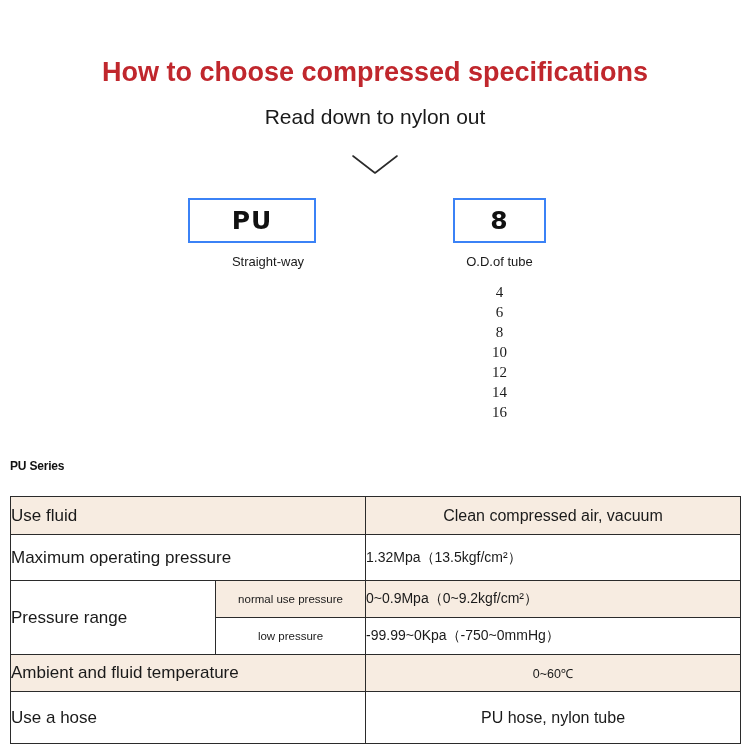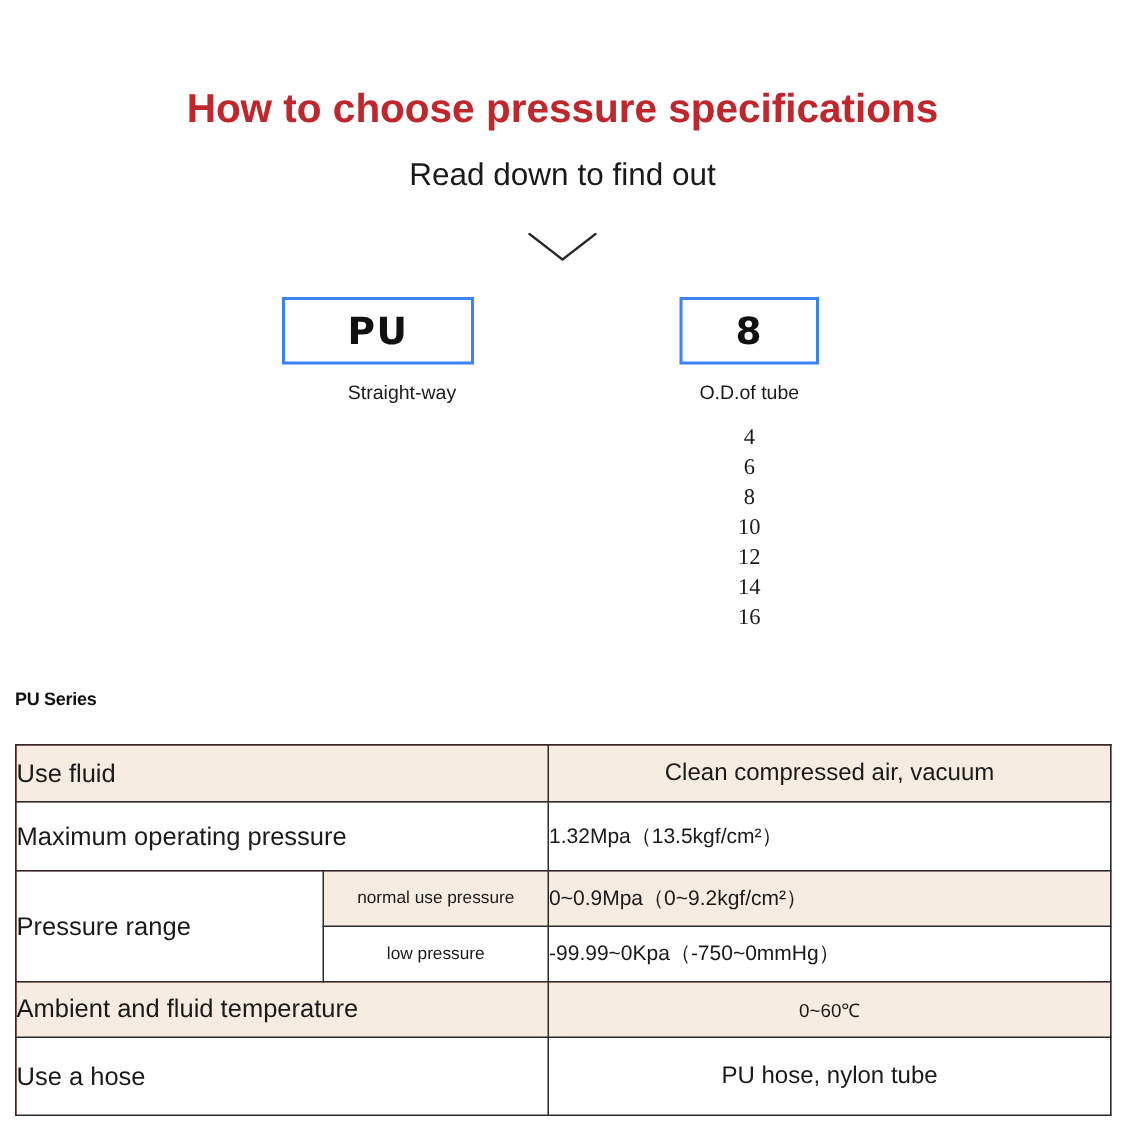--- a/index.html
+++ b/index.html
@@ -110,21 +110,21 @@
   }
 
   
   .spec-table {
     position: absolute;
     left: 10px;
     top: 496px;
     width: 730px;
     border-collapse: collapse;
     table-layout: fixed;
-    background: #b91c1c;
+    background: #0ea5e9;
   }
   .spec-table td {
     border: 1px solid #2b2b2b;
     padding: 0 0;
     vertical-align: middle;
     color: #1a1a1a;
   }
   .shade { background: #f7ece1; }
   .plain { background: #ffffff; }
 
@@ -147,23 +147,23 @@
     text-align: left;
   }
   .val-tiny {
     font-size: 12.5px;
     text-align: center;
   }
 </style>
 </head>
 <body>
 
-<div class="page-title">How to choose pressure specifications</div>
-
-<div class="page-subtitle">Read down to find out</div>
+<div class="page-title">How to choose compressed specifications</div>
+
+<div class="page-subtitle">Read down to nylon out</div>
 
 <div class="chevron-wrap">
   <svg width="46" height="22" viewBox="0 0 46 22" xmlns="http://www.w3.org/2000/svg">
     <polyline points="1,1 23,18 45,1" fill="none" stroke="#2b2b2b" stroke-width="1.6" stroke-linecap="round" stroke-linejoin="round"></polyline>
   </svg>
 </div>
 
 <div class="spec-box" id="box-pu">
   <span class="code">PU</span>
 </div>

